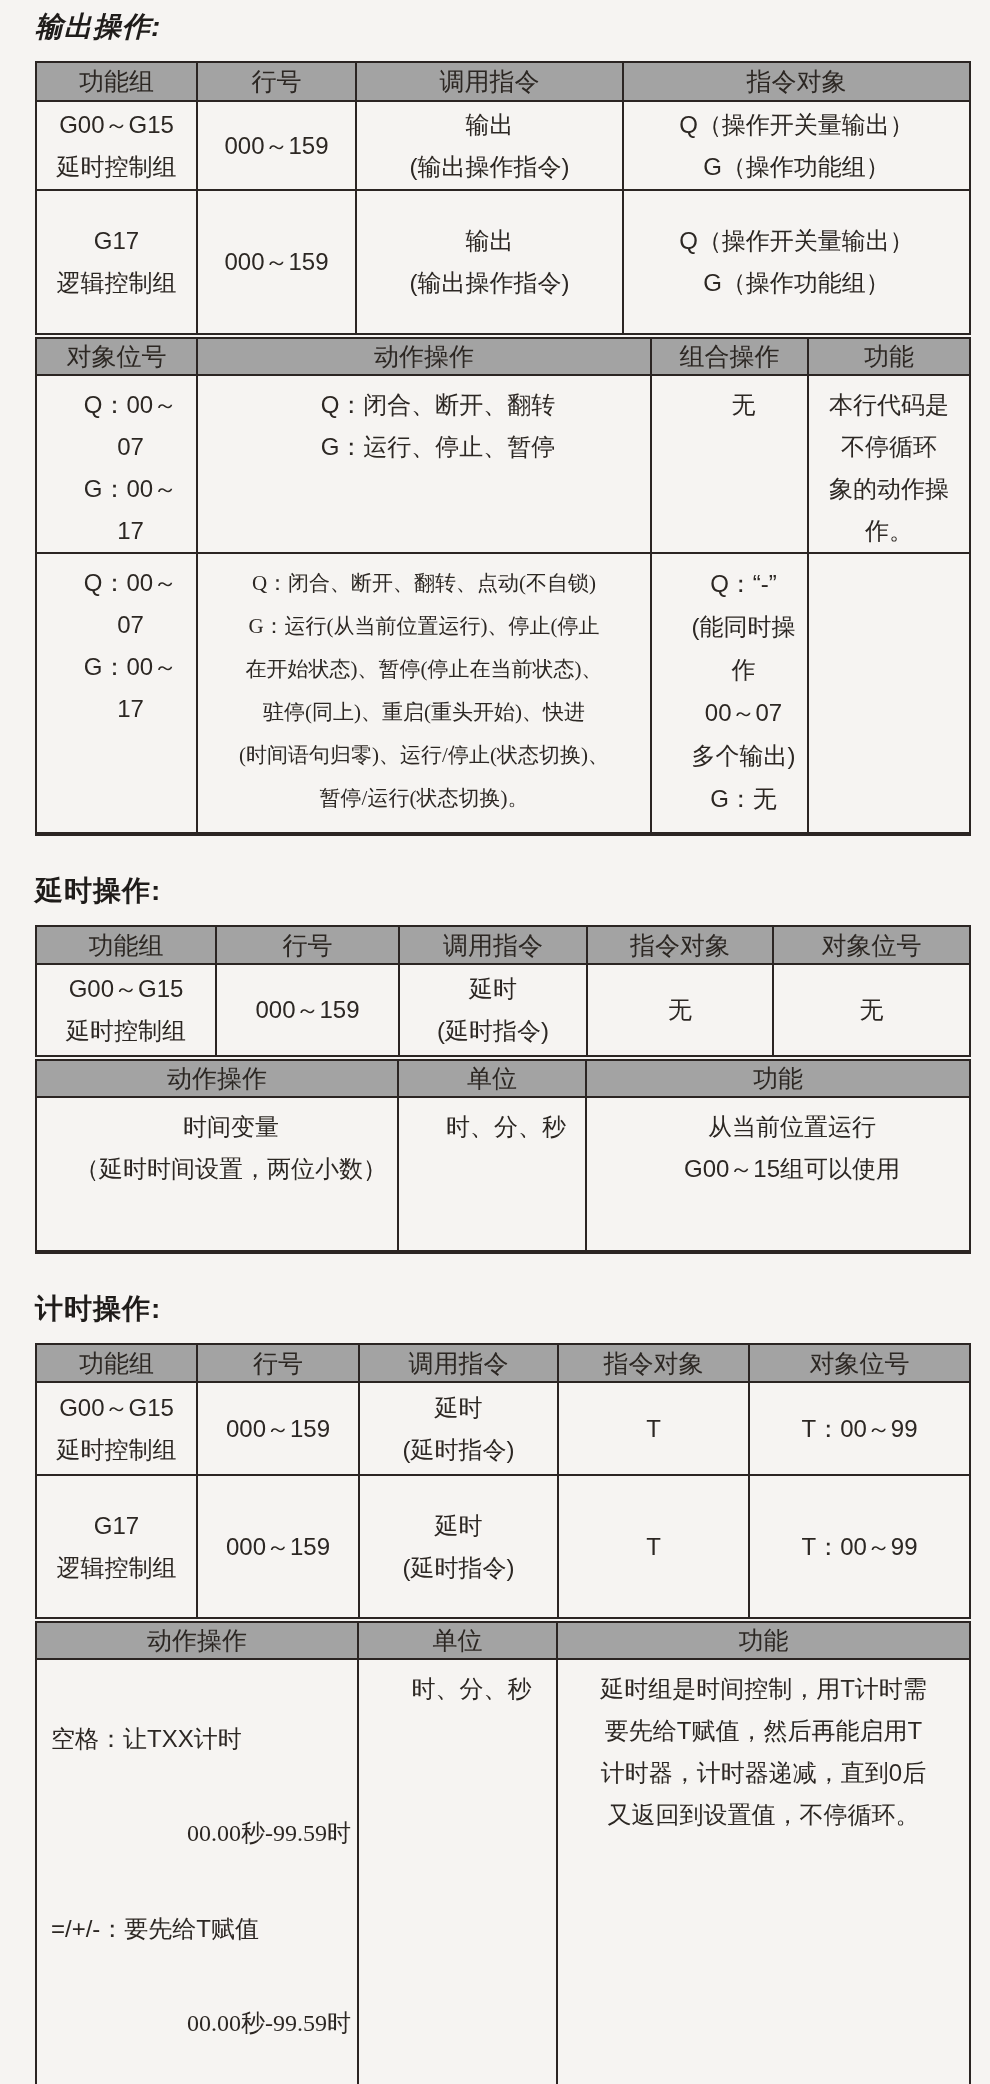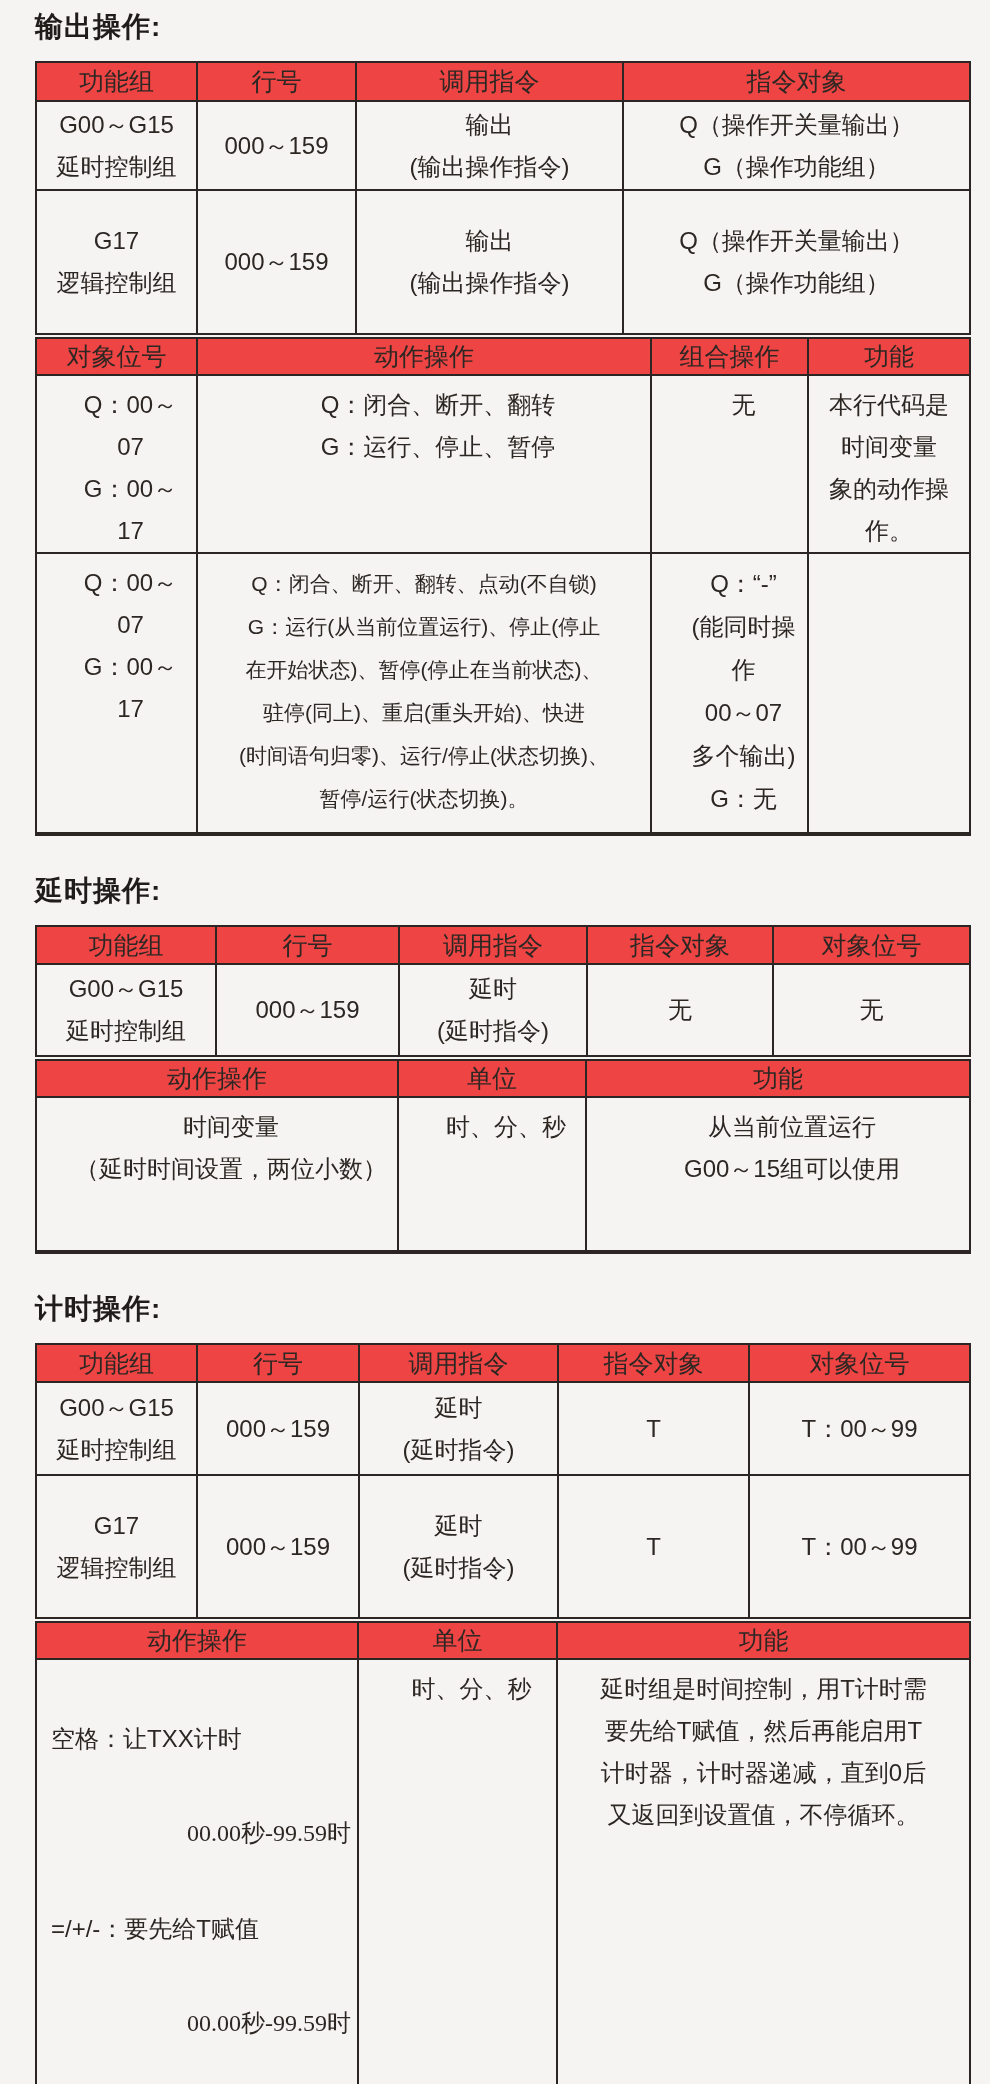--- a/index.html
+++ b/index.html
@@ -10,47 +10,47 @@
     font-family:"Liberation Sans","DejaVu Sans",sans-serif;
     overflow:hidden;
   }
   .title{
     margin:36px 0 15px 35px;
     font-size:28px;
     font-weight:700;
     color:#1f1c1a;
     letter-spacing:1px;
   }
-  .title.first{margin-top:8px;}
+  .title.first{margin-top:8px;font-style:italic;}
   table{
     border-collapse:collapse;
     table-layout:fixed;
     margin-left:35px;
   }
   .sub-b{margin-top:2px;}
   th,td{
     border:2px solid #2b2523;
     padding:0 8px;
     text-align:center;
     font-size:24px;
     font-weight:400;
     white-space:pre-line;
     overflow:hidden;
   }
   th{
-    background:#ef4444;
+    background:#a3a3a3;
     font-size:25px;
     vertical-align:middle;
     white-space:nowrap;
   }
   .sub-a td{vertical-align:middle;line-height:42px;}
   .sub-b td{vertical-align:top;padding-top:8px;line-height:42px;padding-left:36px;}
   .sub-b tr:last-child th,
   .sub-b tr:last-child td{border-bottom-width:4px;}
-  td.op-long{font-size:21px;line-height:43px;padding:0 4px;padding-top:8px;}
+  td.op-long{font-size:21px;line-height:43px;padding:0 4px;padding-top:8px;font-family:Liberation Serif, serif;}
   td.combo{line-height:43px;}
   td.func-narrow{padding:0 6px;padding-top:8px;}
   td.lines-cell{padding:4px 6px 0 6px;}
   .ln{line-height:41px;font-size:24px;margin-top:12px;}
   .ln.left{text-align:left;padding-left:8px;}
   .ln.center{text-align:right;font-family:Liberation Serif, serif;}
   
   .r39{height:39px}.r89{height:89px}.r144{height:144px}
   .r37{height:37px}.r153{height:153px}.r281{height:281px}
   .r38{height:38px}.r92{height:92px}.r155{height:155px}
@@ -110,21 +110,21 @@
     <th>组合操作</th>
     <th>功能</th>
   </tr>
   <tr class="r153">
     <td>Q：00～07
 G：00～17</td>
     <td>Q：闭合、断开、翻转
 G：运行、停止、暂停</td>
     <td>无</td>
     <td class="func-narrow">本行代码是
-时间变量
+不停循环
 象的动作操
 作。</td>
   </tr>
   <tr class="r281">
     <td>Q：00～07
 G：00～17</td>
     <td class="op-long">Q：闭合、断开、翻转、点动(不自锁)
 G：运行(从当前位置运行)、停止(停止
 在开始状态)、暂停(停止在当前状态)、
 驻停(同上)、重启(重头开始)、快进

